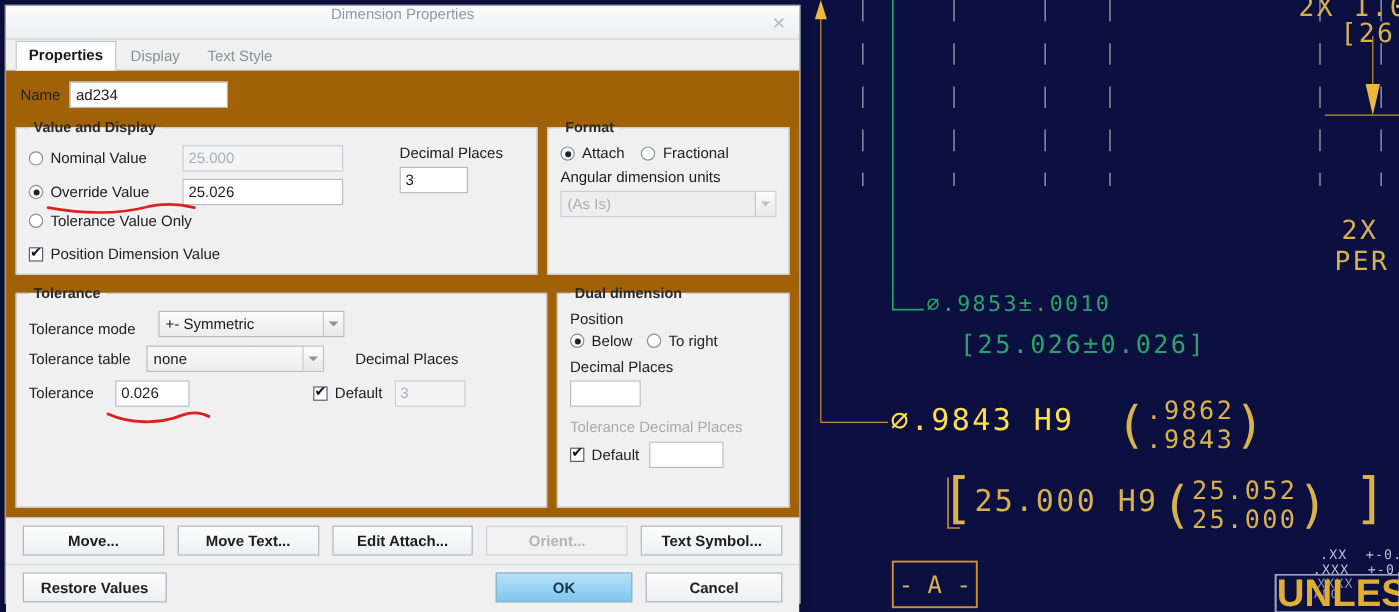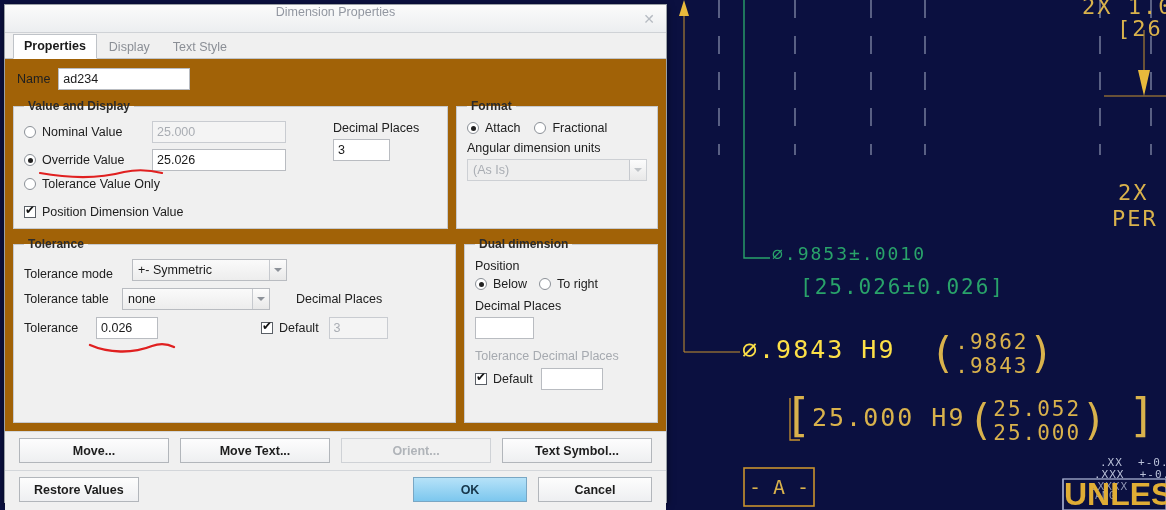--- a/index.html
+++ b/index.html
@@ -356,20 +356,21 @@
           </span>
           <input type="text" style="width: 62px;" value="">
         </div>
       </fieldset>
     </div>
   </div>
 
   <div class="btnrow">
     <button class="btn wide">Move...</button>
     <button class="btn wide">Move Text...</button>
+    <button class="btn wide">Edit Attach...</button>
     <button class="btn wide dis">Orient...</button>
     <button class="btn wide">Text Symbol...</button>
   </div>
 
   <div class="btnrow" style="padding-bottom:9px;">
     <button class="btn" style="min-width:113px">Restore Values</button>
     <span style="flex:1"></span>
     <button class="btn prim" style="min-width:114px">OK</button>
     <button class="btn" style="min-width:114px">Cancel</button>
   </div>

